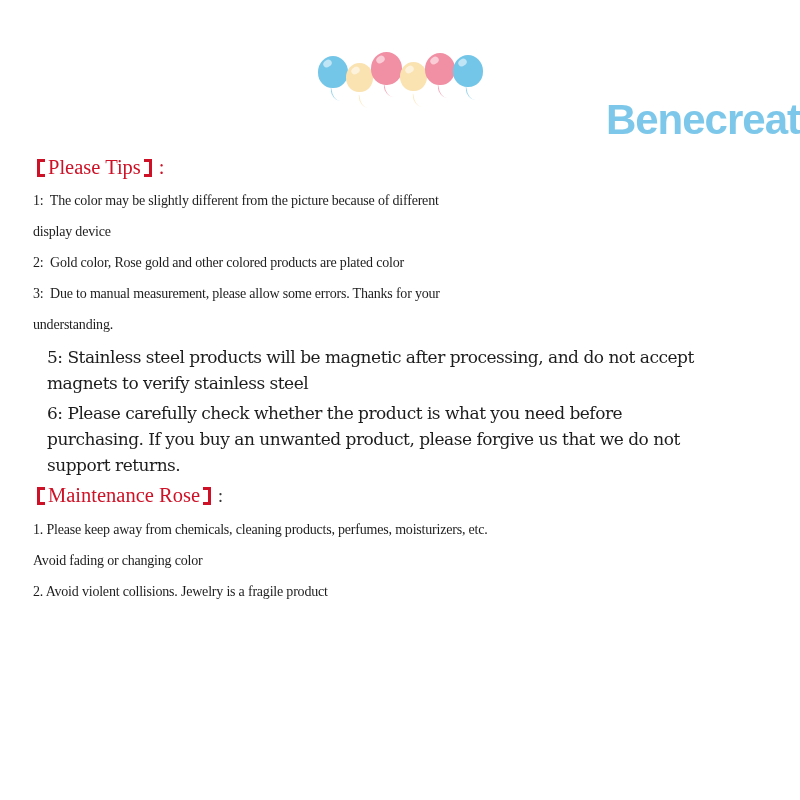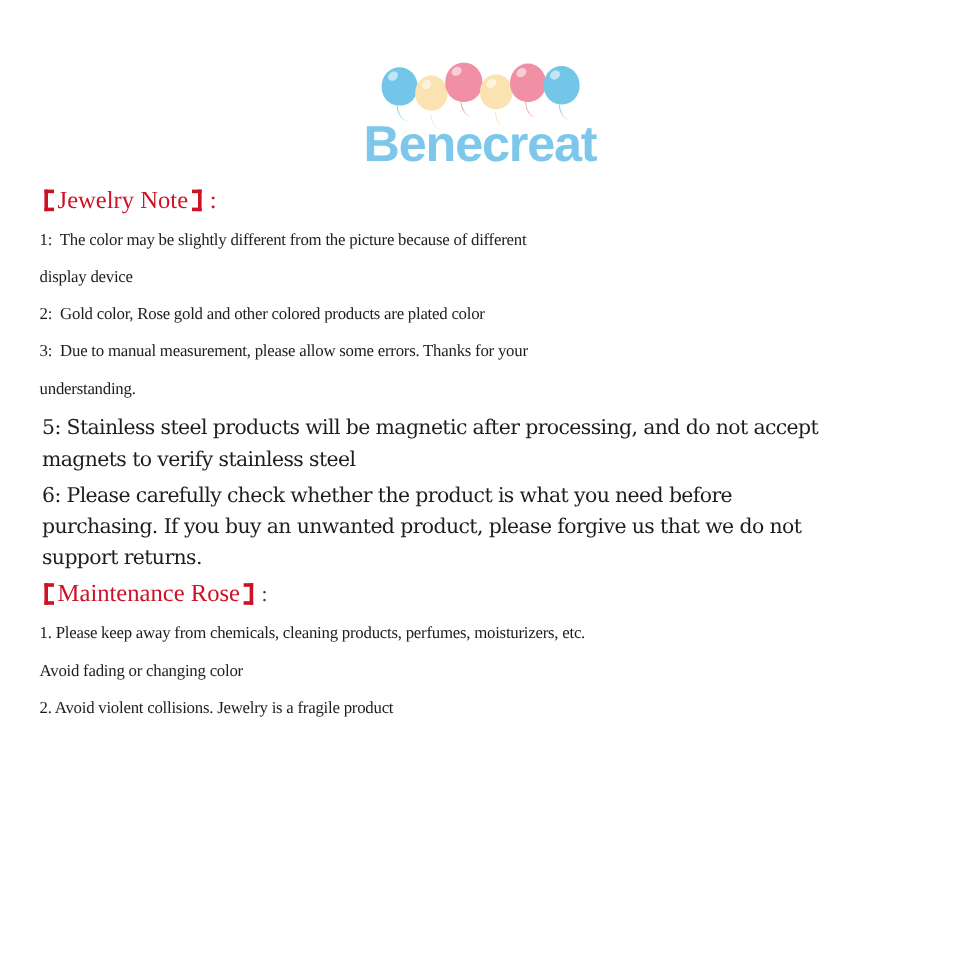--- a/index.html
+++ b/index.html
@@ -29,20 +29,21 @@
   .b1{transform:translateY(4px);}
   .b2{transform:translateY(11px);width:27px;height:29px;}
   .b3{transform:translateY(0px);width:31px;height:33px;}
   .b4{transform:translateY(10px);width:27px;height:29px;}
   .b5{transform:translateY(1px);}
   .b6{transform:translateY(3px);}
   .brand{
     font-family:"Liberation Sans",sans-serif;font-weight:bold;
     font-size:42px;line-height:44px;letter-spacing:-1px;color:#7dc8ea;
     margin-top:-2px;
+    text-align:right;
   }
 
   
   main{padding:0 20px 0 33px;}
   .sec-header{
     margin:12px 0 5px 4px;font-size:20.5px;line-height:26px;font-weight:normal;
     color:#ce1126;white-space:pre;
   }
   .sec-header.second{margin-top:4px;}
   .bracket{
@@ -53,21 +54,21 @@
   .bracket.right{border-left:none;margin-left:3px;}
   .hcolon{margin-left:7px;}
   .second .hcolon{color:#3a3a3a;font-size:18px;}
 
   .item{
     margin:0;font-size:14px;line-height:31px;letter-spacing:-0.2px;
     white-space:pre;
   }
   .item.compact{
     font-family:"DejaVu Serif",serif;font-size:17px;line-height:26px;
-    letter-spacing:-0.5px;margin:4px 0 3px 2px;
+    letter-spacing:-0.5px;margin:4px 0 3px 14px;
   }
 </style>
 </head>
 <body>
 
 <div class="page">
 
   <header class="logo">
     <div class="balloons">
       <span class="balloon b1" style="--c: #74c6e8;"></span>
@@ -76,21 +77,21 @@
       <span class="balloon b4" style="--c: #fae2b1;"></span>
       <span class="balloon b5" style="--c: #f18fa4;"></span>
       <span class="balloon b6" style="--c: #74c6e8;"></span>
     </div>
     <div class="brand">Benecreat</div>
   </header>
 
   <main>
 
     <section>
-      <h2 class="sec-header"><span class="bracket left"></span><span>Jewelry Note</span><span class="bracket right"></span><span class="hcolon">:</span></h2>
+      <h2 class="sec-header"><span class="bracket left"></span><span>Please Tips</span><span class="bracket right"></span><span class="hcolon">:</span></h2>
       <p class="item">1:  The color may be slightly different from the picture because of different
 display device</p>
       <p class="item">2:  Gold color, Rose gold and other colored products are plated color</p>
       <p class="item">3:  Due to manual measurement, please allow some errors. Thanks for your
 understanding.</p>
       <p class="item compact">5: Stainless steel products will be magnetic after processing, and do not accept
 magnets to verify stainless steel</p>
       <p class="item compact">6: Please carefully check whether the product is what you need before
 purchasing. If you buy an unwanted product, please forgive us that we do not
 support returns.</p>

